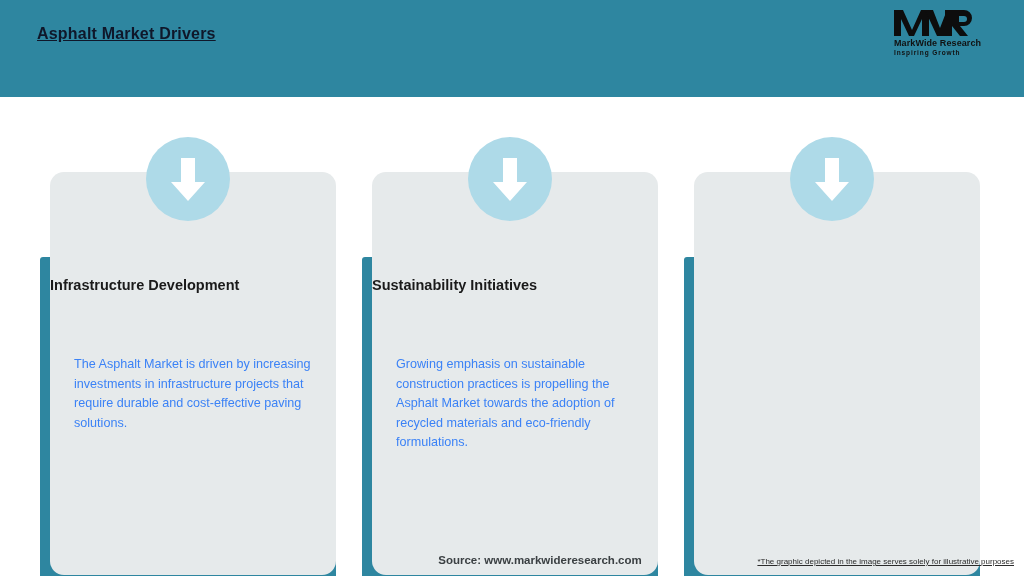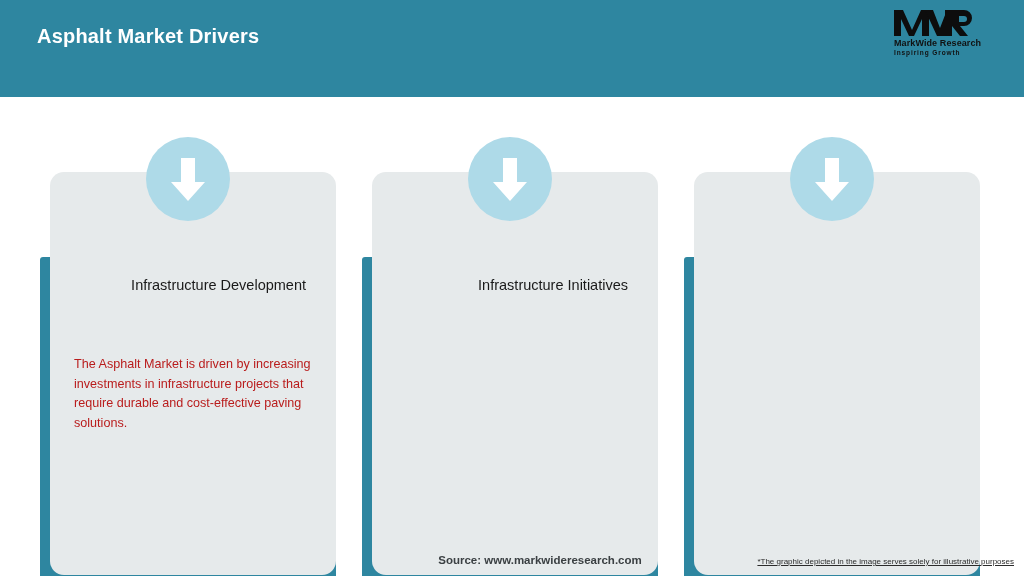--- a/index.html
+++ b/index.html
@@ -21,25 +21,26 @@
     left: 0;
     top: 0;
     width: 1024px;
     height: 97px;
     background: #2E86A0;
   }
   .page-title {
     position: absolute;
     left: 37px;
     top: 25px;
-    font-size: 20px;
-    font-weight: bold;
-    color: #ffffff;
+    font-size: 16px;
+    font-weight: bold;
+    color: #0f172a;
     letter-spacing: 0.2px;
     white-space: nowrap;
+    text-decoration: underline;
   }
 
   
   .logo-block {
     position: absolute;
     right: 18px;
     top: 8px;
     width: 112px;
     line-height: 1;
   }
@@ -122,35 +123,35 @@
     justify-content: center;
     z-index: 3;
   }
   .arrow-circle svg { display: block; }
 
   .card-heading {
     position: absolute;
     left: 10px;
     top: 140px;
     width: 256px;
-    text-align: right;
+    text-align: left;
     font-size: 14.5px;
-    font-weight: normal;
+    font-weight: bold;
     color: #1a1a1a;
     z-index: 2;
   }
 
   .card-body {
     position: absolute;
     left: 34px;
     top: 218px;
     width: 252px;
     font-size: 12.6px;
     line-height: 1.55;
-    color: #b91c1c;
+    color: #3b82f6;
     z-index: 2;
   }
 
   
   .source-line {
     position: absolute;
     left: 0;
     top: 554px;
     width: 1024px;
     text-align: center;
@@ -205,21 +206,22 @@
   </div>
 
   <div class="card-group g2">
     <div class="card-backing"></div>
     <div class="card-face"></div>
     <div class="arrow-circle">
       <svg width="40" height="50" viewBox="0 0 40 50" aria-hidden="true">
         <polygon points="13,4 27,4 27,28 37,28 20,47 3,28 13,28" fill="#FFFFFF"></polygon>
       </svg>
     </div>
-    <div class="card-heading">Infrastructure Initiatives</div>
+    <div class="card-heading">Sustainability Initiatives</div>
+    <div class="card-body">Growing emphasis on sustainable construction practices is propelling the Asphalt Market towards the adoption of recycled materials and eco-friendly formulations.</div>
   </div>
 
   <div class="card-group g3">
     <div class="card-backing"></div>
     <div class="card-face"></div>
     <div class="arrow-circle">
       <svg width="40" height="50" viewBox="0 0 40 50" aria-hidden="true">
         <polygon points="13,4 27,4 27,28 37,28 20,47 3,28 13,28" fill="#FFFFFF"></polygon>
       </svg>
     </div>

